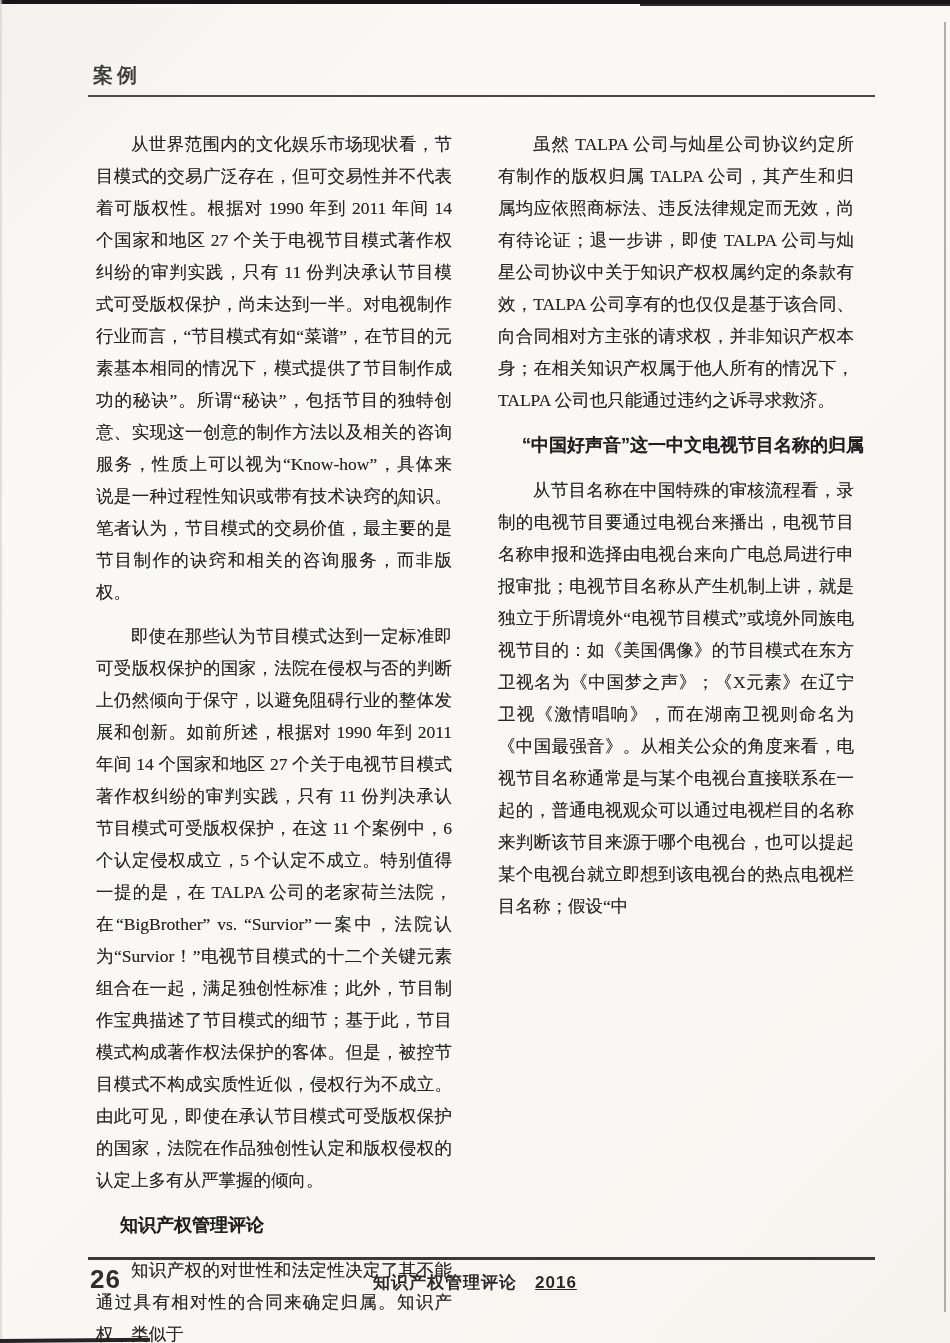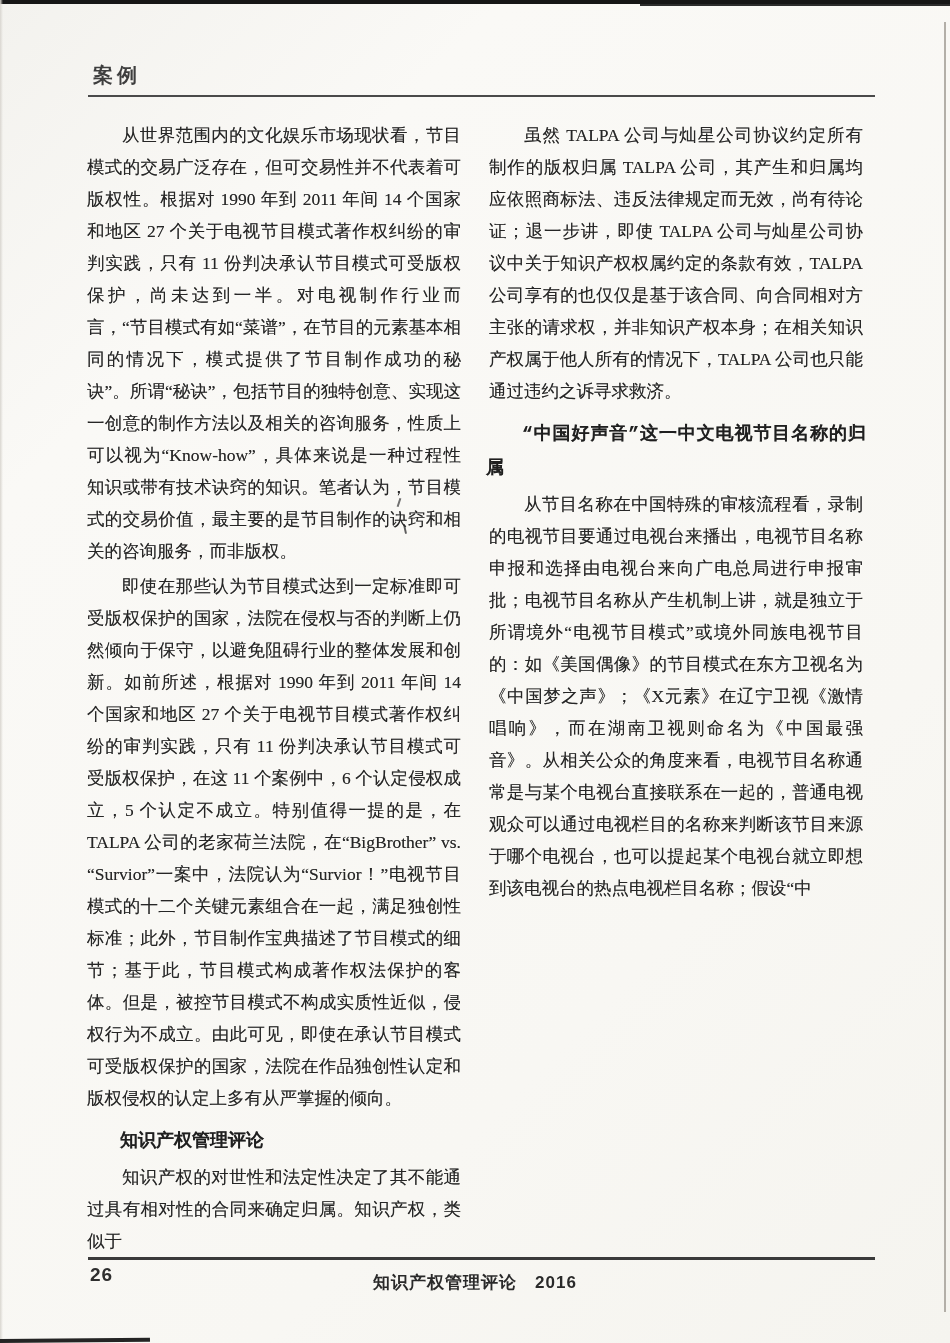--- a/index.html
+++ b/index.html
@@ -32,42 +32,42 @@
 
   
   .col{
     position:absolute;top:116px;width:380px;
     text-align:justify;color:#262626;
     font-size:17.5px;line-height:32px;
     text-shadow:0 0 .4px rgba(20,20,20,.45);
   }
   .col-left{left:84px;}
   .col-right{left:486px;}
-  .para{margin:3px;}
+  .para{margin:12px;}
   .indent{text-indent:2em;}
   .subheading{
     margin:10px 0 2px 0;
-    font-family:Liberation Mono, monospace;
+    font-family:Liberation Sans, sans-serif;
     font-weight:bold;font-size:18px;color:#1f1f1f;
     line-height:34px;text-align:justify;
   }
 
   
   .footer-rule{position:absolute;left:88px;top:1257px;width:787px;height:3px;background:#3a3a3a;}
   .page-number{
     position:absolute;left:90px;top:1264px;
     font-family:"Liberation Sans","DejaVu Sans",sans-serif;
-    font-weight:bold;font-size:19px;color:#2e2e2e;letter-spacing:1px;
+    font-weight:bold;font-size:26px;color:#2e2e2e;letter-spacing:1px;
   }
   .journal-line{
     position:absolute;left:0;top:1271px;width:950px;text-align:center;
     font-family:"Liberation Sans","DejaVu Sans",sans-serif;
     font-weight:bold;font-size:17px;color:#2a2a2a;letter-spacing:1px;
   }
-  .journal-line .year{margin-left:18px;}
+  .journal-line .year{margin-left:18px;text-decoration:underline;}
 </style>
 </head>
 <body>
 
 <div class="page">
 
   <div class="edge-top"></div>
   <div class="edge-top2"></div>
   <div class="edge-left"></div>
   <div class="edge-right"></div>

